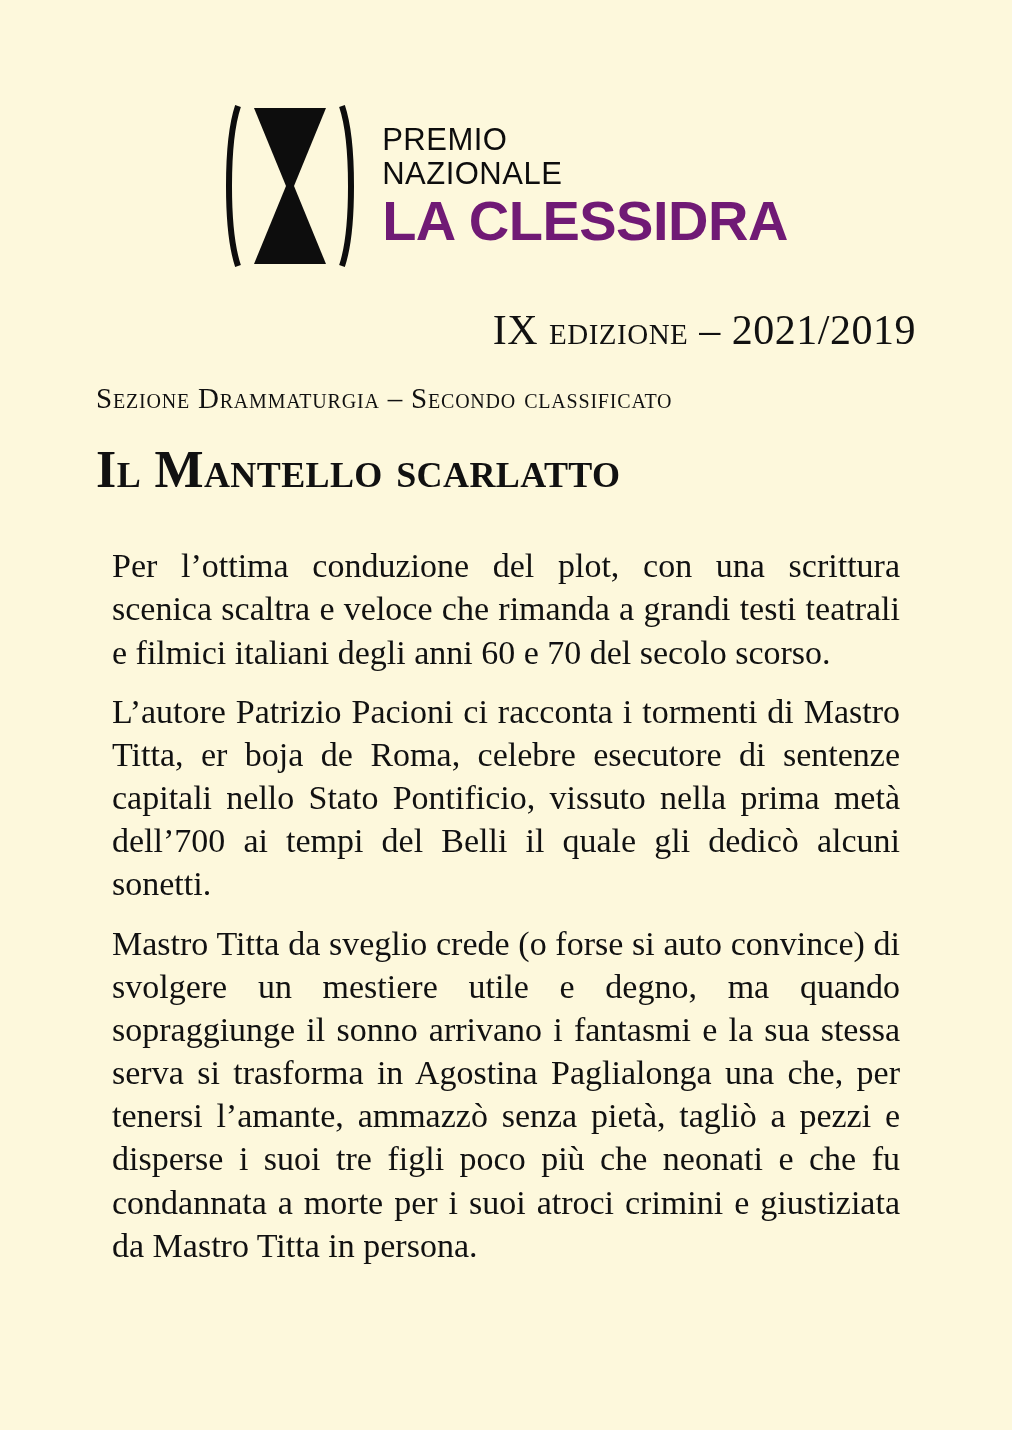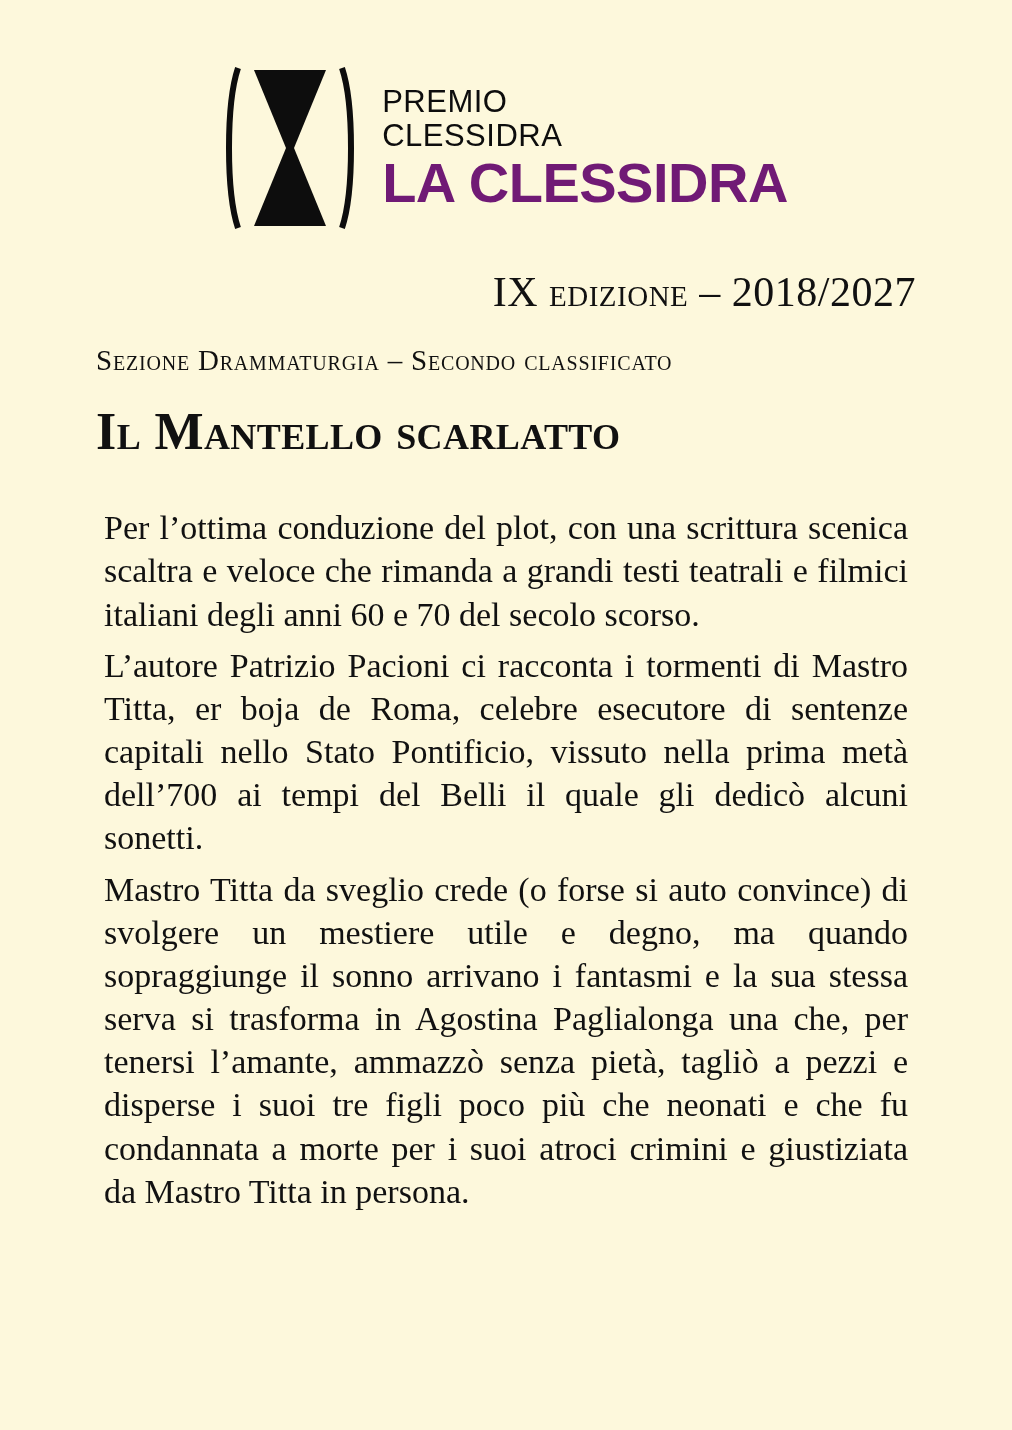--- a/index.html
+++ b/index.html
@@ -21,21 +21,21 @@
     box-sizing: border-box;
     padding: 0 96px;
   }
 
   
   .logo-block {
     display: flex;
     align-items: center;
     justify-content: center;
     gap: 26px;
-    padding-top: 64px;
+    padding-top: 102px;
   }
   .logo-mark {
     width: 132px;
     height: 168px;
     flex: none;
   }
   .logo-text {
     display: block;
     line-height: 1;
     font-family: "Liberation Sans", sans-serif;
@@ -86,21 +86,21 @@
     font-weight: 700;
     letter-spacing: 0.4px;
     line-height: 1.1;
   }
 
   
   .body-text {
     margin-top: 46px;
   }
   .body-text p {
-    margin: 8px;
+    margin: 16px;
     font-size: 34px;
     line-height: 1.27;
     text-align: justify;
     text-justify: inter-word;
   }
 </style>
 </head>
 <body>
 
 <div class="page">
@@ -112,26 +112,26 @@
         <path d="M14 4 C2 40 2 128 14 164" fill="none" stroke="#0d0d0d" stroke-width="6"></path>
 
         <path d="M118 4 C130 40 130 128 118 164" fill="none" stroke="#0d0d0d" stroke-width="6"></path>
 
         <path d="M30 6 L102 6 L70 84 L62 84 Z" fill="#0d0d0d"></path>
         <path d="M62 84 L70 84 L102 162 L30 162 Z" fill="#0d0d0d"></path>
       </svg>
     </span>
     <span class="logo-text">
       <span class="small1">PREMIO</span>
-      <span class="small2">CLESSIDRA</span>
+      <span class="small2">NAZIONALE</span>
       <span class="big">LA CLESSIDRA</span>
     </span>
   </div>
 
-  <div class="edition sc">IX edizione – 2018/2027</div>
+  <div class="edition sc">IX edizione – 2021/2019</div>
 
   <div class="section-line">Sezione Drammaturgia – Secondo classificato</div>
   <div class="work-title">Il Mantello scarlatto</div>
 
   <div class="body-text">
     <p>Per l’ottima conduzione del plot, con una scrittura scenica scaltra e veloce che rimanda a grandi testi teatrali e filmici italiani degli anni 60 e 70 del secolo scorso.</p>
     <p>L’autore Patrizio Pacioni ci racconta i tormenti di Mastro Titta, er boja de Roma, celebre esecutore di sentenze capitali nello Stato Pontificio, vissuto nella prima metà dell’700 ai tempi del Belli il quale gli dedicò alcuni sonetti.</p>
     <p>Mastro Titta da sveglio crede (o forse si auto convince)  di svolgere un mestiere utile e degno, ma quando sopraggiunge il sonno arrivano i fantasmi e la sua stessa serva si trasforma in Agostina Paglialonga una che, per tenersi l’amante, ammazzò senza pietà, tagliò a pezzi e disperse i suoi tre figli poco più che neonati e che fu condannata a morte per i suoi atroci crimini e giustiziata da Mastro Titta in persona.</p>
   </div>
 

